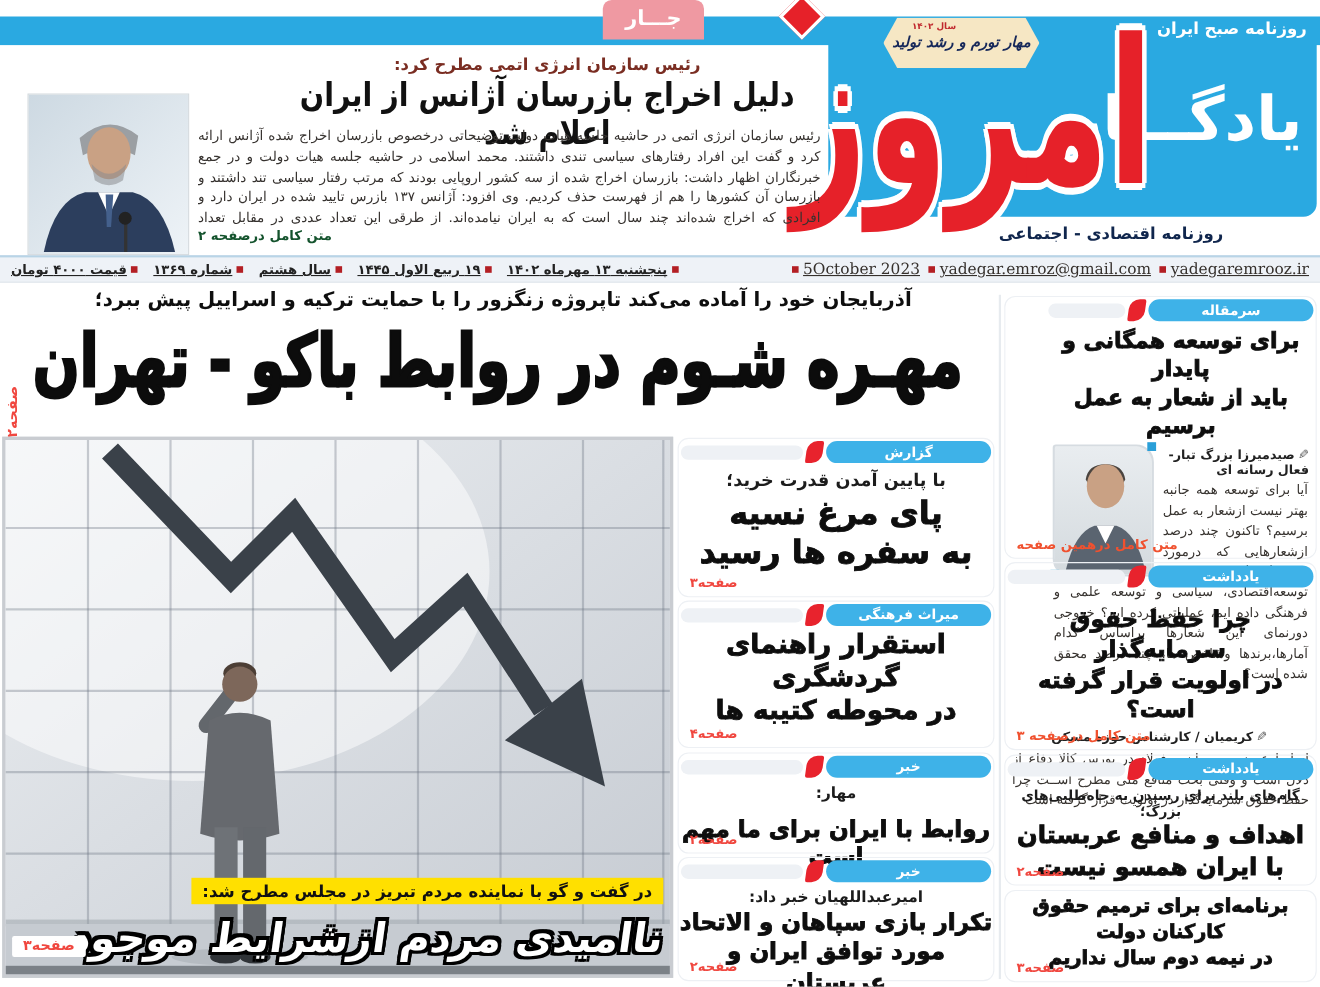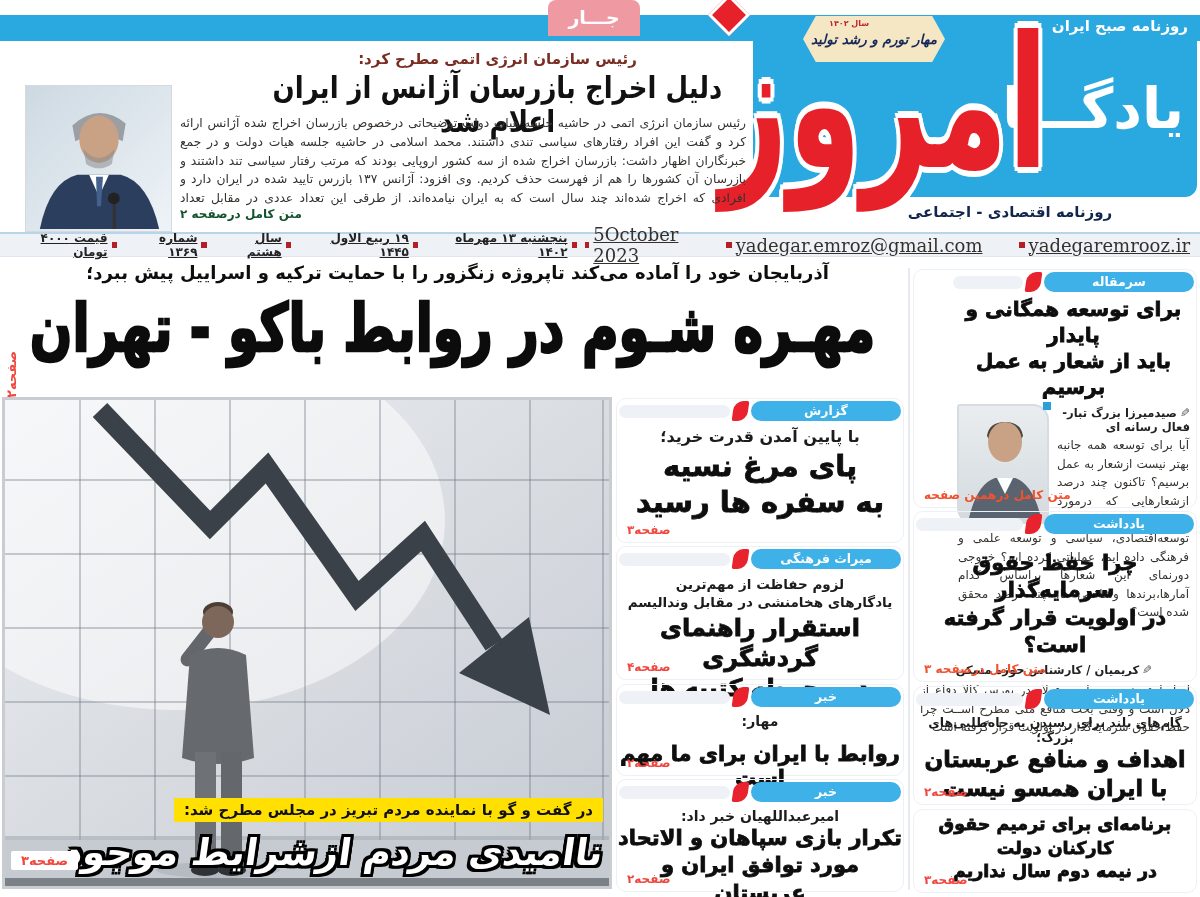--- a/index.html
+++ b/index.html
@@ -22,21 +22,21 @@
     transform:scaleY(1.55);transform-origin:top;letter-spacing:-4px;
     text-shadow:-4px 0 0 #fff,4px 0 0 #fff,0 -4px 0 #fff,0 4px 0 #fff,
       -3px -3px 0 #fff,3px 3px 0 #fff,-3px 3px 0 #fff,3px -3px 0 #fff;}
   .red-diamond{left:714px;top:0;width:24px;height:24px;background:#e62129;border:3px solid #fff;
     transform:rotate(45deg);}
   .mast-subtitle{left:895px;top:203px;width:230px;text-align:center;font-size:15px;font-weight:bold;color:#10264d;}
   
   .date-bar{left:0;top:232px;width:1200px;height:25px;background:#eef2f7;border-top:2px solid #b8d4e6;
     border-bottom:1px solid #dfe5ec;box-sizing:border-box;display:flex;align-items:center;
     justify-content:space-between;padding:0 10px;}
-  .date-left{direction:ltr;display:flex;gap:32px;font-family:"DejaVu Serif",serif;font-size:18px;color:#35302c;}
+  .date-left{direction:ltr;display:flex;gap:4px;font-family:"DejaVu Serif",serif;font-size:14px;color:#35302c;}
   .date-right{display:flex;gap:10px;font-size:12px;font-weight:bold;color:#222;align-items:center;}
   .sq{display:inline-block;width:6px;height:6px;background:#b31f24;margin:0 4px;vertical-align:middle;}
   .date-item{display:flex;align-items:center;text-decoration:underline;}
   
   .ts-photo{left:25px;top:85px;width:145px;height:145px;border:1px solid #d4dade;
     background:linear-gradient(135deg,#cdd9e2,#eef3f7);}
   .ts-kicker{left:250px;top:50px;width:495px;text-align:center;font-size:15px;font-weight:bold;color:#7a2d22;}
   .ts-headline{left:250px;top:70px;width:495px;text-align:center;font-size:26px;font-weight:bold;color:#111;
     transform:scaleY(1.15);transform-origin:top;}
   .ts-body{left:180px;top:114px;width:566px;height:92px;overflow:hidden;font-size:12.3px;line-height:1.53;
@@ -205,22 +205,20 @@
 به سفره ها رسید</div>
     <div class="pageref">صفحه۳</div>
   </div>
 
   <div class="card" style="left:616px;top:546px;width:288px;height:134px;">
     <div class="badge-row">
       <div class="badge-pill">میراث فرهنگی</div>
       <div class="badge-accent"></div>
       <div class="badge-rest"></div>
     </div>
-    <div class="kicker" style="font-size:13.5px;line-height:1.35;">لزوم حفاظت از مهم‌ترین
-یادگارهای هخامنشی در مقابل وندالیسم</div>
     <div class="hl" style="font-size:24px;line-height:1.25;margin-top:2px;">استقرار راهنمای گردشگری
 در محوطه کتیبه ها</div>
     <div class="pageref">صفحه۴</div>
   </div>
 
   <div class="card" style="left:616px;top:684px;width:288px;height:92px;">
     <div class="badge-row">
       <div class="badge-pill">خبر</div>
       <div class="badge-accent"></div>
       <div class="badge-rest"></div>

